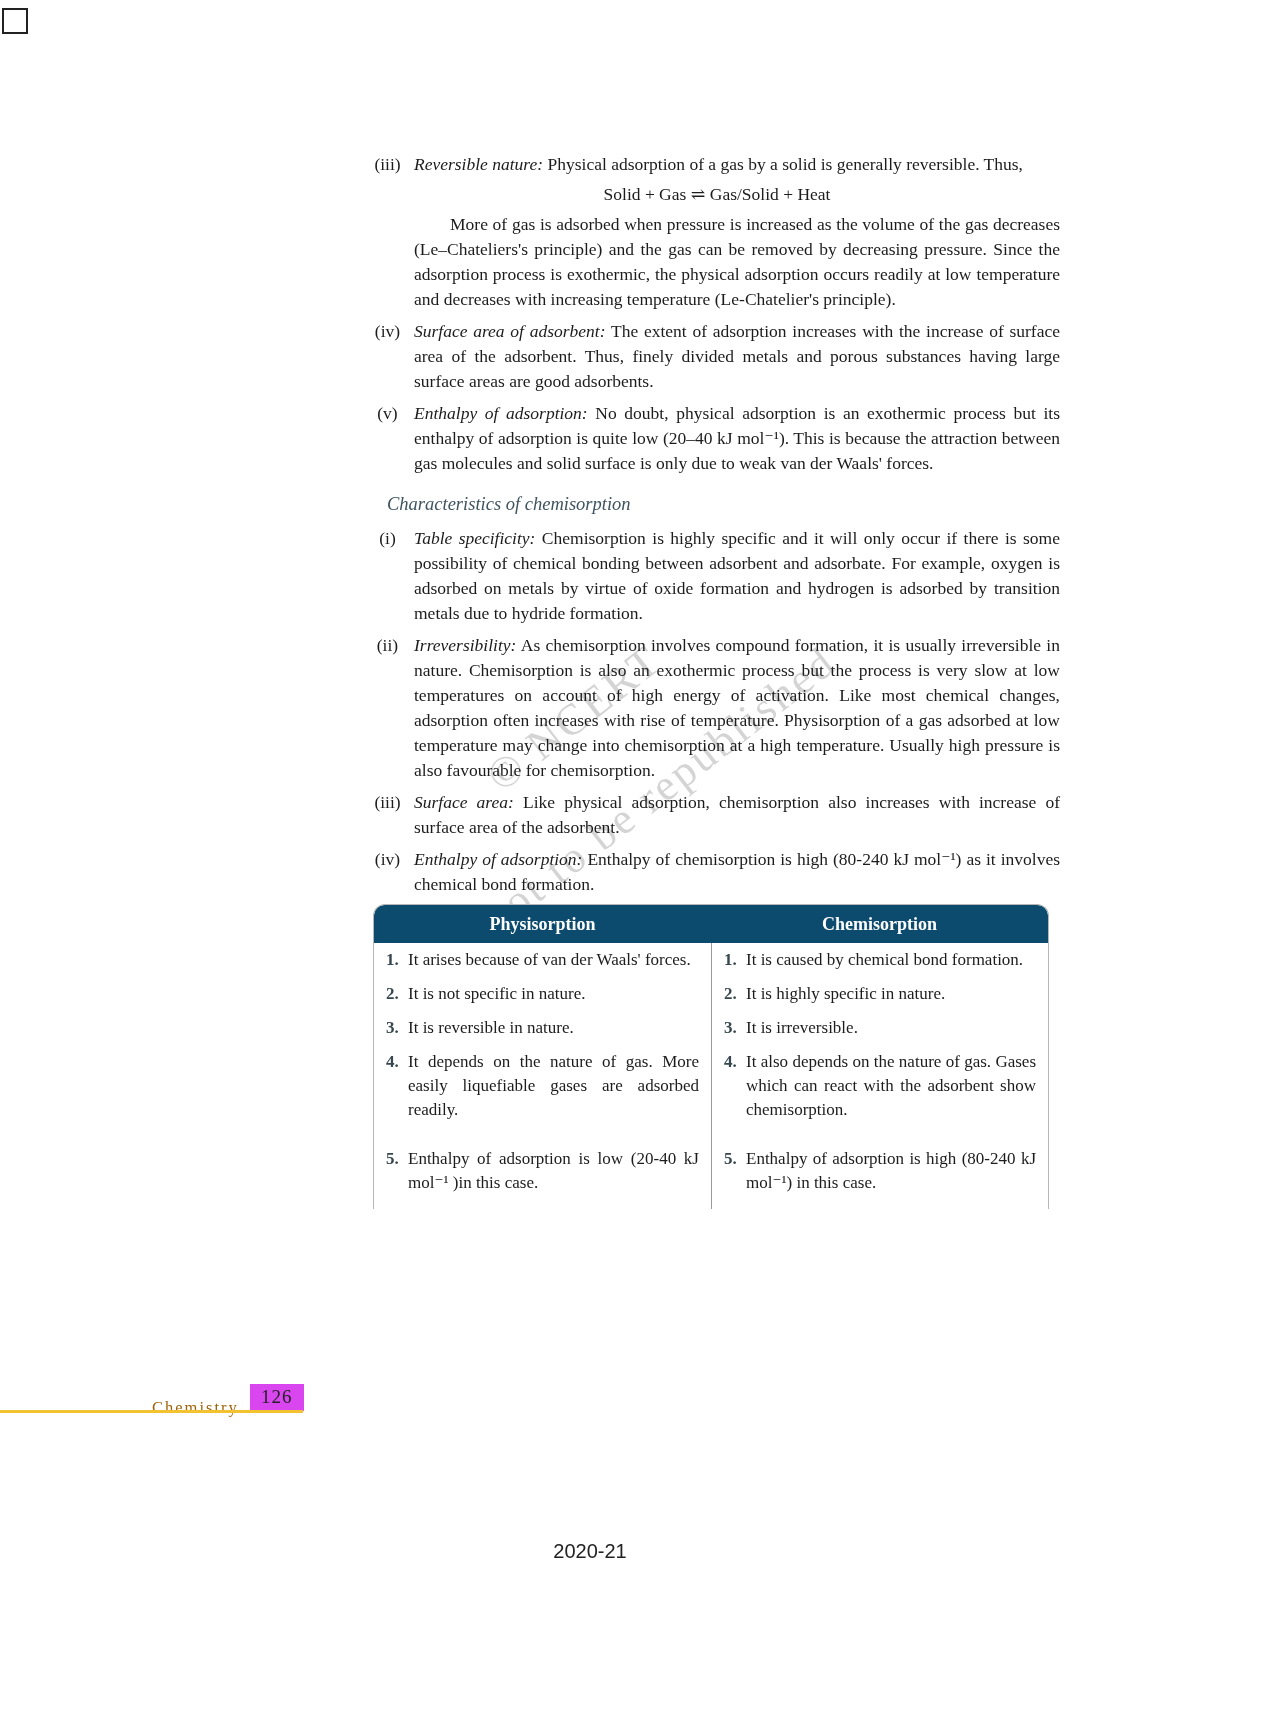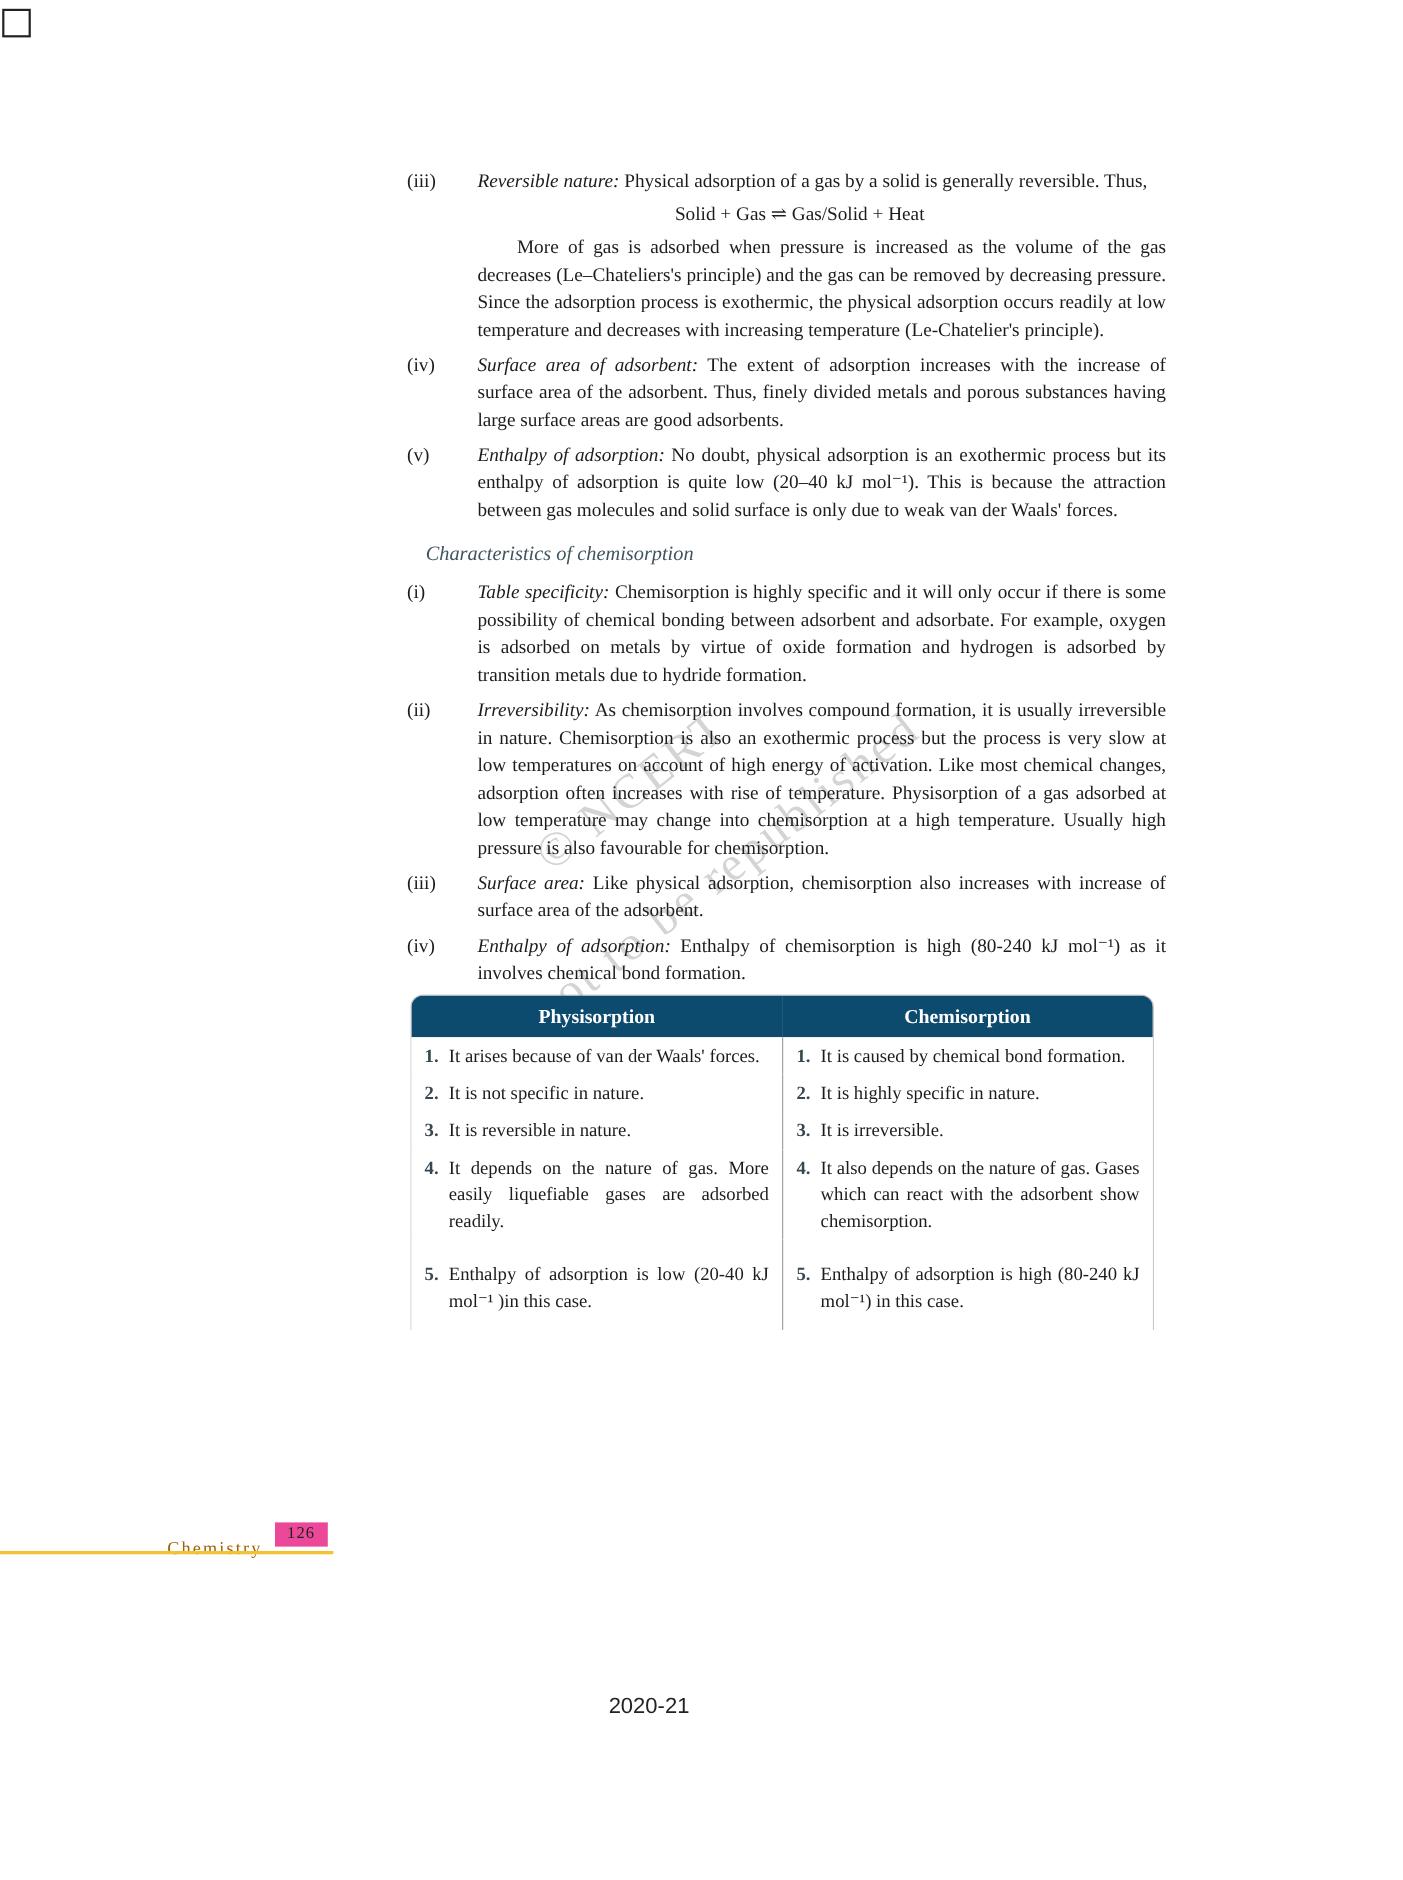--- a/index.html
+++ b/index.html
@@ -34,24 +34,24 @@
   .wm-line2 { margin-left: 0; }
 
   
   .content {
     position: absolute; left: 370px; top: 152px; width: 690px;
     font-size: 17.5px; line-height: 25px;
     z-index: 1;
   }
   .item { display: flex; margin-bottom: 7px; }
   .item-num {
-    flex: 0 0 44px; text-align: left; padding-right: 9px;
+    flex: 0 0 44px; text-align: center; padding-right: 9px;
     white-space: nowrap;
   }
-  .item-body { flex: 1; text-align: justify; margin-left: 20px; }
+  .item-body { flex: 1; text-align: justify; }
   .item-body p { margin: 0; }
   .item-title { font-style: italic; }
   .equation { text-align: center; margin: 5px 40px 5px 0; }
   .para-indent { text-indent: 36px; }
 
   .subheading {
     font-style: italic; font-weight: normal;
     color: #3f545e; font-size: 18.5px;
     margin: 16px 0 10px 17px; line-height: 24px;
   }
@@ -95,22 +95,22 @@
 
   
   .footer-chemistry {
     position: absolute; left: 152px; top: 1386px;
     font-size: 16.5px; letter-spacing: 2px; color: #a16207;
     z-index: 2;
     margin-top: 12px;
   }
   .page-num-box {
     position: absolute; left: 250px; top: 1384px;
-    background: #ec4899; padding: 2px 11px 3px 11px;
-    font-size: 15px; color: #222; letter-spacing: 1px;
+    background: #d946ef; padding: 2px 11px 3px 11px;
+    font-size: 19px; color: #222; letter-spacing: 1px;
     z-index: 2;
   }
   .footer-rule {
     position: absolute; left: 0; top: 1410px;
     width: 303px; height: 3px; background: #f2c230;
     z-index: 2;
   }
   .footer-year {
     position: absolute; left: 520px; top: 1540px; width: 140px;
     text-align: center; font-size: 20px;

